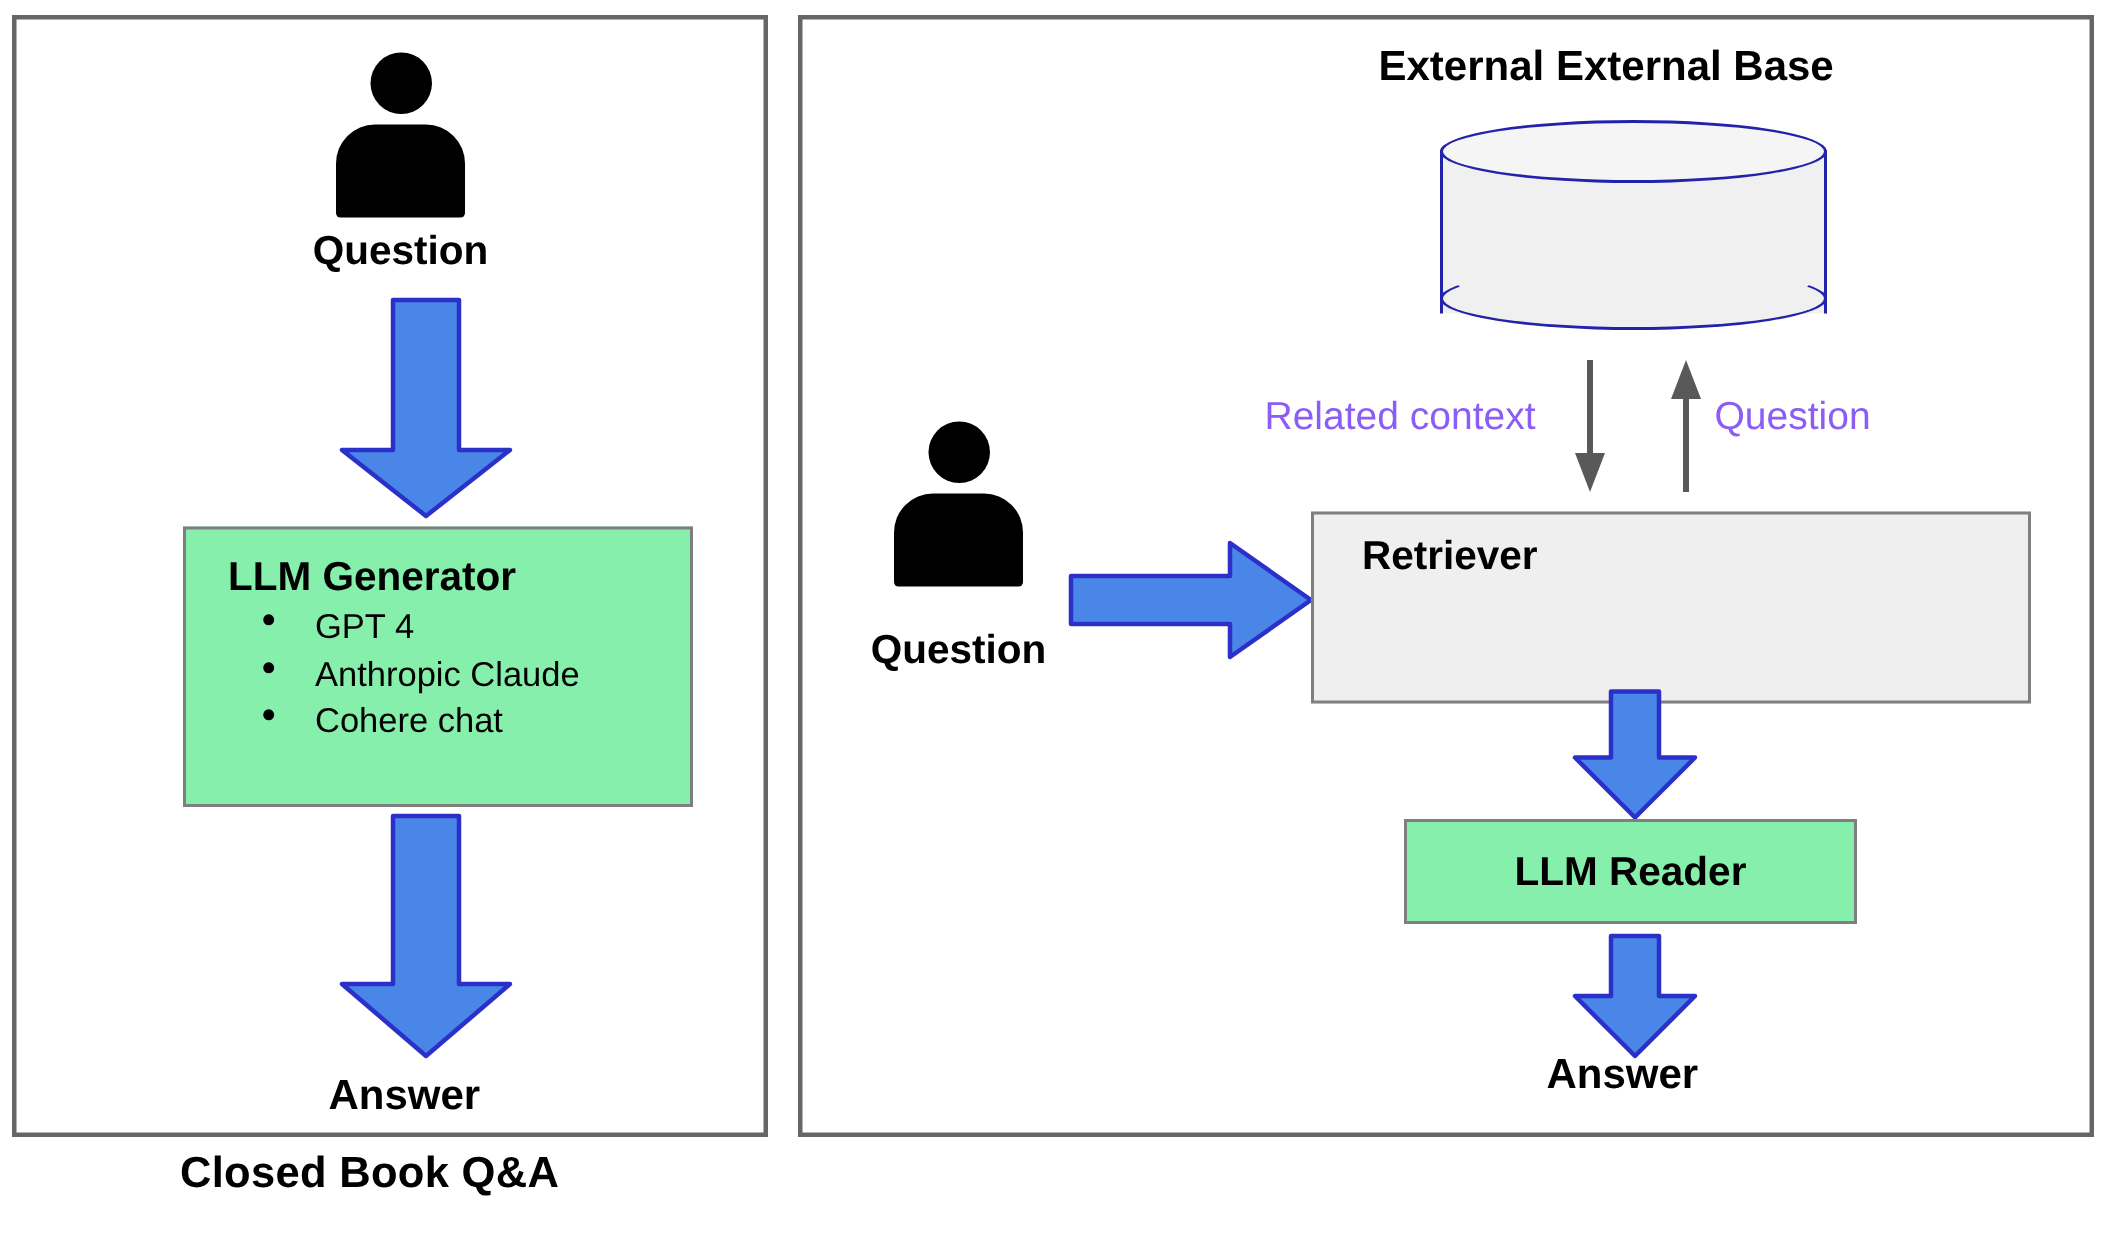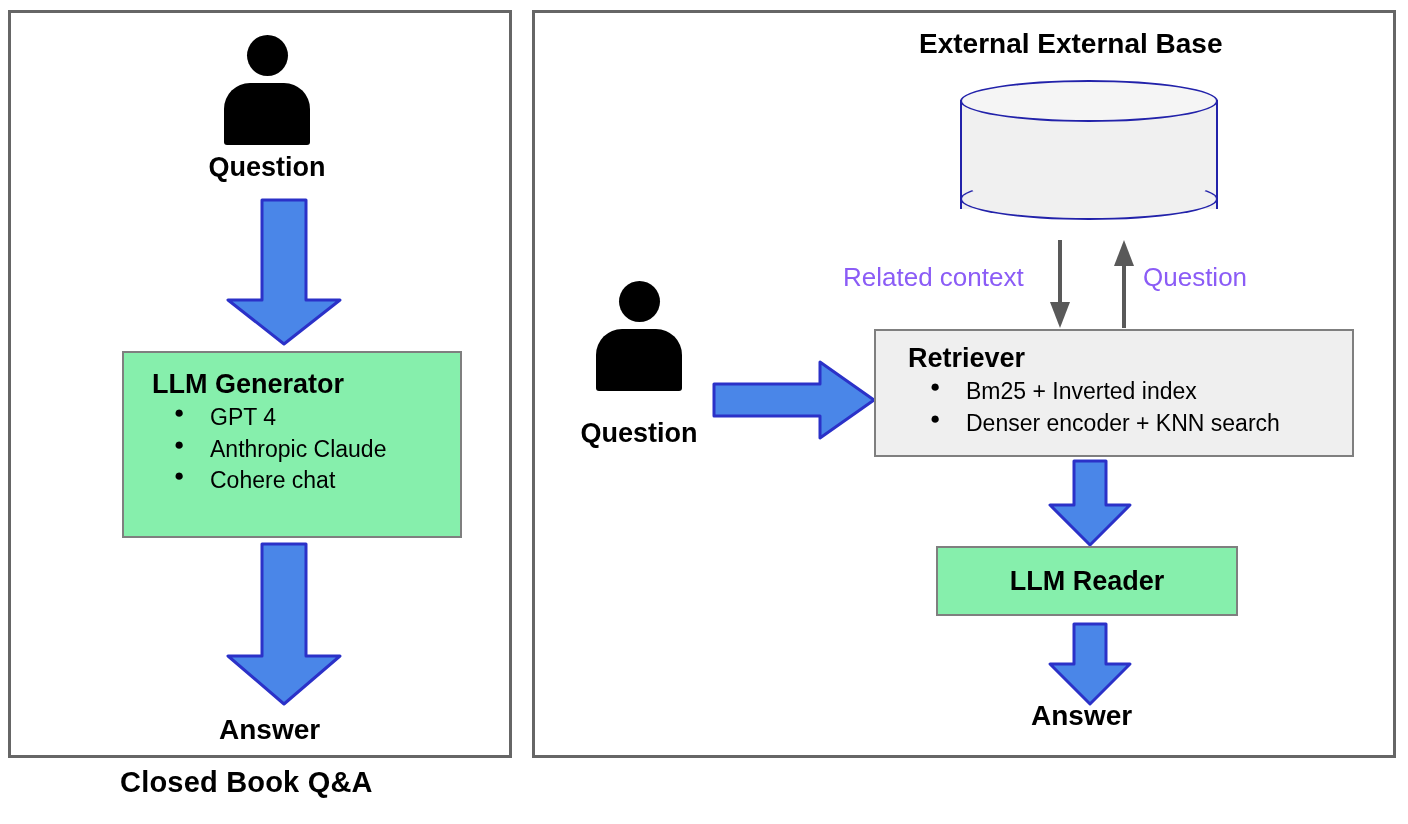--- a/index.html
+++ b/index.html
@@ -72,21 +72,21 @@
     text-align: center;
   }
 
   
   .box {
     position: absolute;
     box-sizing: border-box;
     border: 2px solid #7f7f7f;
   }
   .box-green { background: #86efac; }
-  .box-gray  { background: #efefef; }
+  .box-gray  { background: #efefef; margin-top: 12px; }
 
   .box-title {
     font-size: 27px;
     font-weight: bold;
     line-height: 1.14;
     white-space: nowrap;
   }
   .bullets {
     list-style: none;
     margin: 2px 0 0 0;
@@ -239,24 +239,20 @@
     <div class="body"></div>
   </div>
   <div class="person-label" style="left:568px; top:418px; width:142px;">Question</div>
 
   <svg class="arrow-svg" style="left:710px; top:358px;" width="168" height="84" viewBox="0 0 168 84">
     <polygon points="4,26 110,26 110,4 164,42 110,80 110,58 4,58" fill="#4a86e8" stroke="#2b31c8" stroke-width="3" stroke-linejoin="round"></polygon>
   </svg>
 
   <div class="box box-gray" id="box-retriever">
     <div class="box-title">Retriever</div>
-    <ul class="bullets">
-      <li>Bm25 + Inverted index</li>
-      <li>Denser encoder + KNN search</li>
-    </ul>
   </div>
 
   <svg class="arrow-svg" style="left:1044px; top:457px;" width="92" height="92" viewBox="0 0 92 92">
     <polygon points="30,4 62,4 62,48 86,48 46,88 6,48 30,48" fill="#4a86e8" stroke="#2b31c8" stroke-width="3" stroke-linejoin="round"></polygon>
   </svg>
 
   <div class="box box-green" id="box-llm-reader">
     <div class="box-title">LLM Reader</div>
   </div>
 

